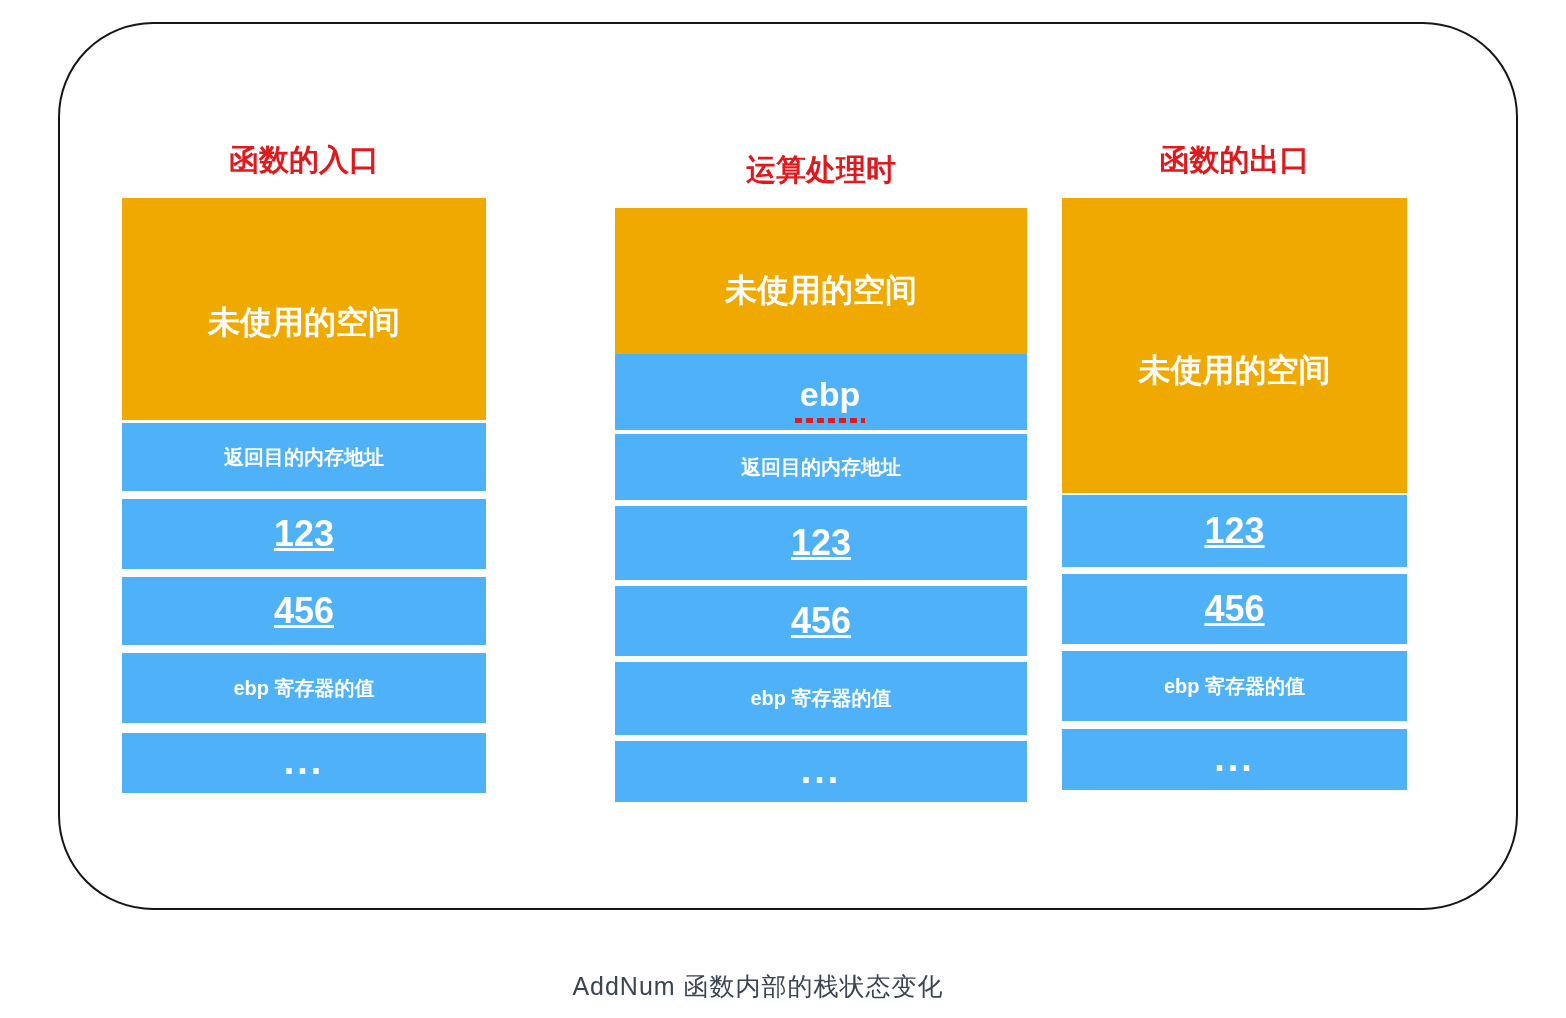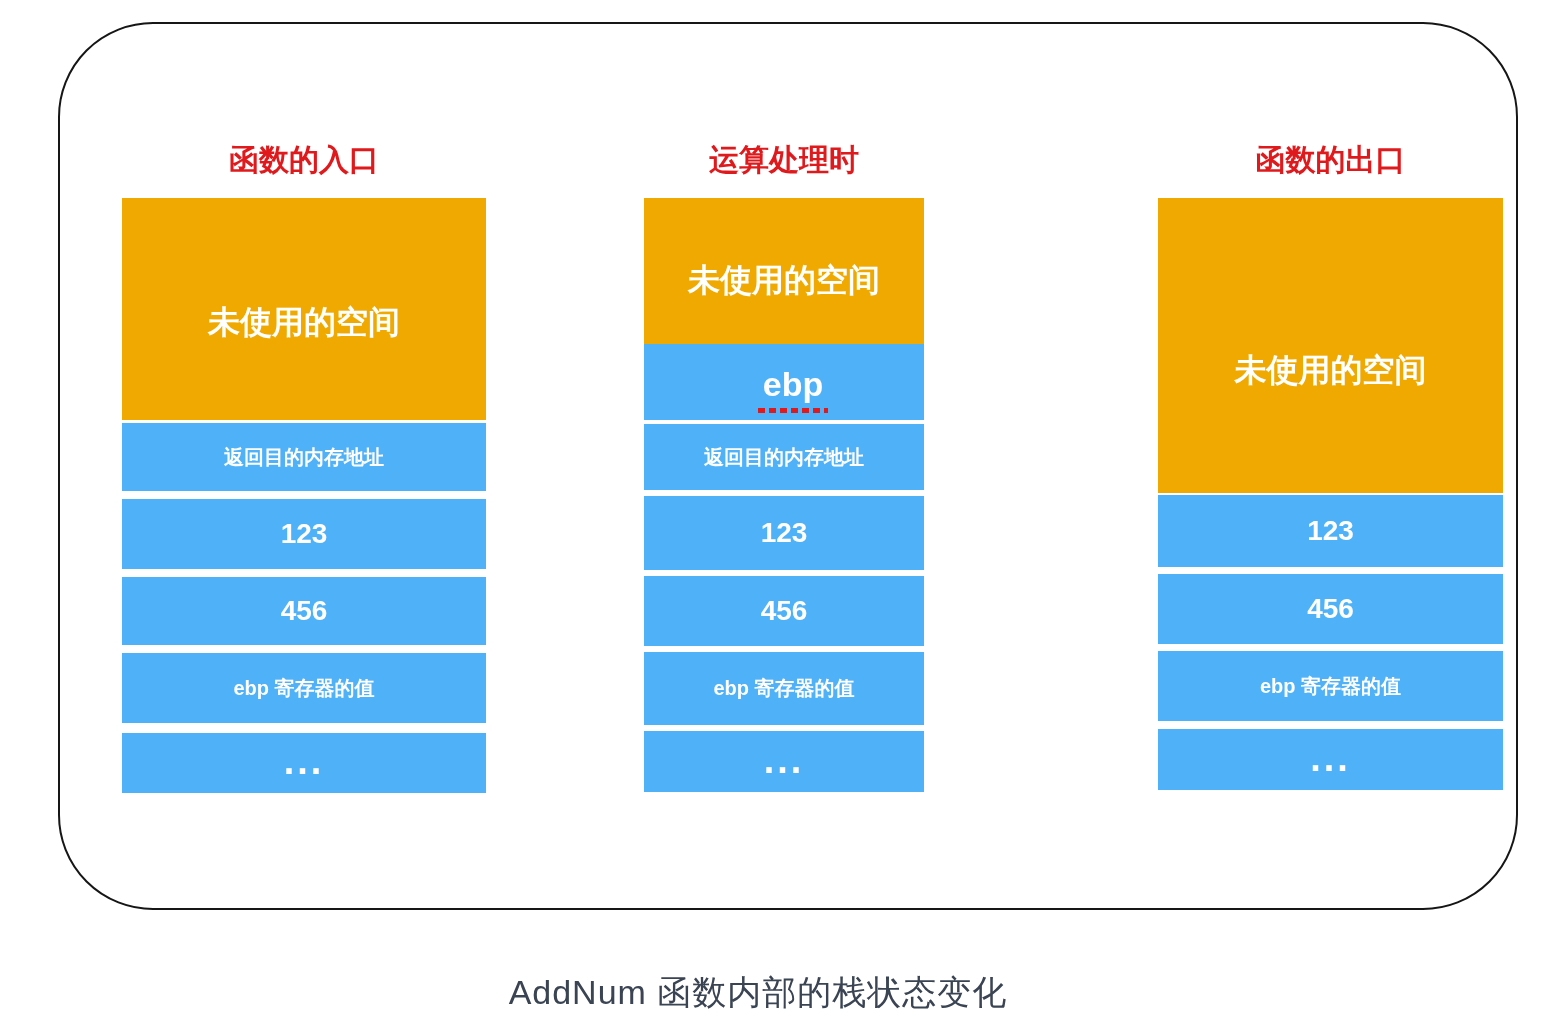--- a/index.html
+++ b/index.html
@@ -17,22 +17,22 @@
   .frame {
     position: absolute;
     left: 58px; top: 22px;
     width: 1460px; height: 888px;
     border: 2.5px solid #161616;
     border-radius: 95px;
     background: transparent;
   }
   .column { position: absolute; top: 140px; }
   .col-1 { left: 106px; width: 364px; margin-left: 16px; }
-  .col-2 { left: 644px; width: 280px; }
-  .col-3 { left: 1158px; width: 345px; }
+  .col-2 { left: 615px; width: 412px; margin-top: 10px; }
+  .col-3 { left: 1062px; width: 345px; }
   .col-title {
     height: 40px;
     line-height: 40px;
     text-align: center;
     color: var(--red, #e0191d);
     font-size: 30px;
     font-weight: bold;
     margin-bottom: 18px;
     white-space: nowrap;
   }
@@ -42,21 +42,21 @@
     align-items: center;
     justify-content: center;
     color: #ffffff;
     font-weight: bold;
     text-align: center;
     white-space: nowrap;
     overflow: hidden;
   }
   .cell.orange { background: var(--orange, #f0a900); font-size: 32px; }
   .cell.blue   { background: var(--blue, #4fb2f8);  font-size: 20px; }
-  .cell.num    { font-size: 28px; }
+  .cell.num    { font-size: 36px; text-decoration: underline; }
   .cell.ebp    { font-size: 34px; padding-left: 18px; }
   .cell.dots {
     align-items: flex-end;
     padding-bottom: 10px;
     font-size: 38px;
     letter-spacing: 3px;
   }
   
   .red-dashes {
     display: inline-block;
@@ -65,21 +65,21 @@
     background-size: 11px 5px;
     background-repeat: repeat-x;
     background-position: left bottom;
   }
   .caption {
     position: absolute;
     left: 0; top: 970px;
     width: 1516px;
     text-align: center;
     color: var(--caption, #3a4453);
-    font-size: 34px;
+    font-size: 25px;
     letter-spacing: 1px;
   }
 </style>
 </head>
 <body>
 
 <div class="canvas">
 
   <div class="frame"></div>
 

